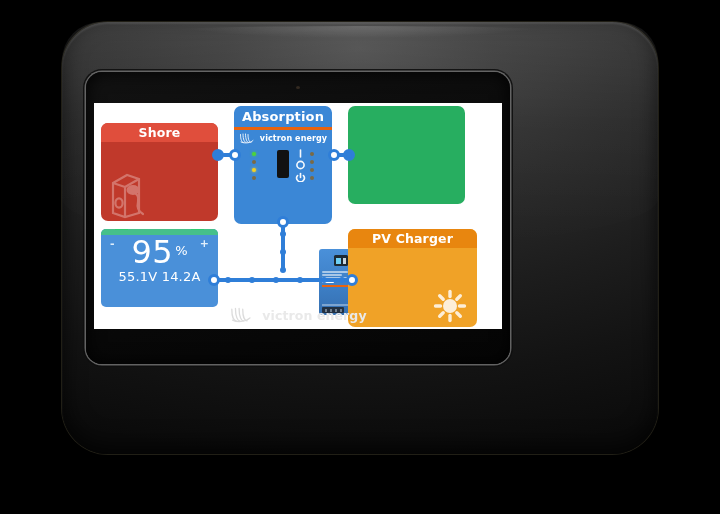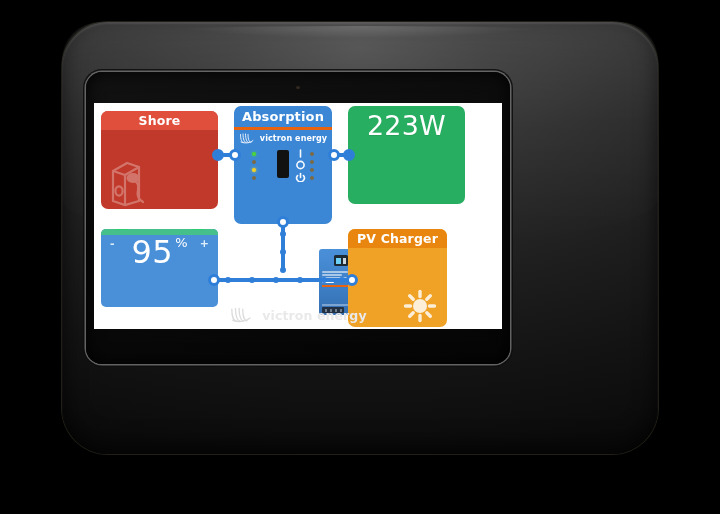--- a/index.html
+++ b/index.html
@@ -67,21 +67,21 @@
     height:19px;line-height:19px;text-align:center;
     font-size:12.5px;font-weight:700;letter-spacing:.15px;
   }
   .panel .val{
     text-align:center;font-size:27px;font-weight:400;
     letter-spacing:.2px;line-height:1;margin-top:6px;
     text-shadow:0 1px 0 rgba(0,0,0,.07);
   }
 
   
-  #shore{left:7px;top:8px;width:117px;height:98px;background:#c0392b;}
+  #shore{left:7px;top:20px;width:117px;height:98px;background:#c0392b;}
   #shore .hdr{background:#e04e3c;}
   .shore-icon{position:absolute;left:8px;bottom:2px;opacity:.30;}
 
   
   #absorption{left:140px;top:3px;width:98px;height:118px;background:#3b87d6;}
   #absorption .hdr{background:#3b87d6;font-size:13px;height:21px;line-height:21px;border-radius:9px;}
   .abs-stripe{height:3px;background:#e8630f;}
   .abs-logo{display:flex;align-items:center;justify-content:center;gap:4px;margin-top:3px;}
   .abs-logo .t{font-size:8px;font-weight:700;color:#fff;letter-spacing:.1px;}
   .abs-face{position:relative;height:46px;margin-top:4px;}
@@ -104,28 +104,28 @@
 
   
   #battery{left:7px;top:126px;width:117px;height:78px;border-radius:5px;background:#4a90d9;}
   .bat-top{height:6px;background:#46c08a;}
   .bat-term{position:absolute;top:-5px;width:13px;height:6px;border-radius:2px 2px 0 0;background:#2ecc71;}
   .bat-term.neg{left:14px;}
   .bat-term.pos{right:14px;}
   .bat-sign{position:absolute;top:8px;font-size:11px;font-weight:700;color:#dfeefb;}
   .bat-sign.neg{left:9px;}
   .bat-sign.pos{right:9px;}
-  .soc{display:flex;align-items:flex-start;justify-content:center;margin-top:1px;}
+  .soc{display:flex;align-items:center;justify-content:center;margin-top:1px;}
   .soc .n{font-size:32px;line-height:1;color:#fff;letter-spacing:.5px;}
   .soc .p{font-size:13px;line-height:1;color:#fff;margin:0 0 3px 2px;}
   .bat-w{text-align:center;font-size:13px;color:#fff;margin-top:2px;letter-spacing:.2px;}
   .bat-va{text-align:center;font-size:13px;color:#fff;margin-top:1px;letter-spacing:.2px;}
 
   
-  #pv{left:254px;top:126px;width:99px;height:98px;background:#f0a227;border-radius:7px 7px 7px 7px;}
+  #pv{left:254px;top:126px;width:129px;height:98px;background:#f0a227;border-radius:7px 7px 7px 7px;}
   #pv .hdr{background:#e8860f;}
   .sun{position:absolute;right:10px;bottom:4px;opacity:.82;}
 
   
   .mppt{
     position:absolute;left:225px;top:146px;width:32px;height:66px;
     border-radius:3px;
     background:linear-gradient(180deg,#4a90d9 0%,#3d7fc6 55%,#356fb0 100%);
     overflow:hidden;
   }
@@ -225,33 +225,33 @@
         <div class="leds r">
           <span class="led dim"></span>
           <span class="led dim"></span>
           <span class="led dim"></span>
           <span class="led dim"></span>
         </div>
       </div>
     </div>
 
     <div class="panel" id="acloads">
-      <div class="val">223W</div>
     </div>
 
     <div class="panel" id="battery">
       <span class="bat-term neg"></span>
       <span class="bat-term pos"></span>
       <div class="bat-top"></div>
       <span class="bat-sign neg">-</span>
       <span class="bat-sign pos">+</span>
       <div class="soc">
         <span class="n">95</span>
         <span class="p">%</span>
       </div>
+      <div class="bat-va">55.1V  14.2A</div>
     </div>
 
     <div class="mppt">
       <div class="scr">
           <i></i>
           <b></b>
         </div>
       <div class="lbl">
         <span></span>
           <span class="s2"></span>

